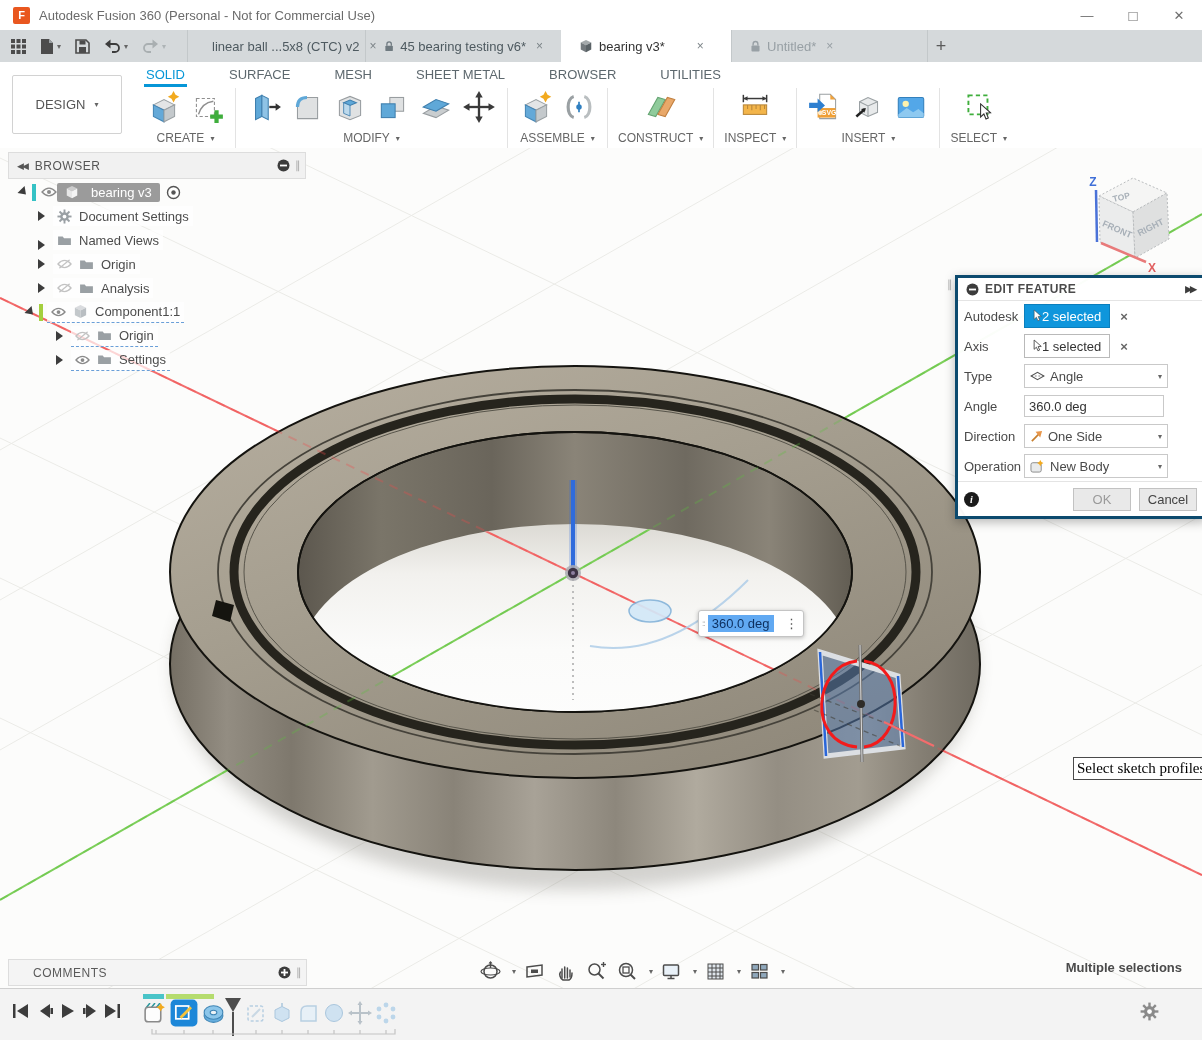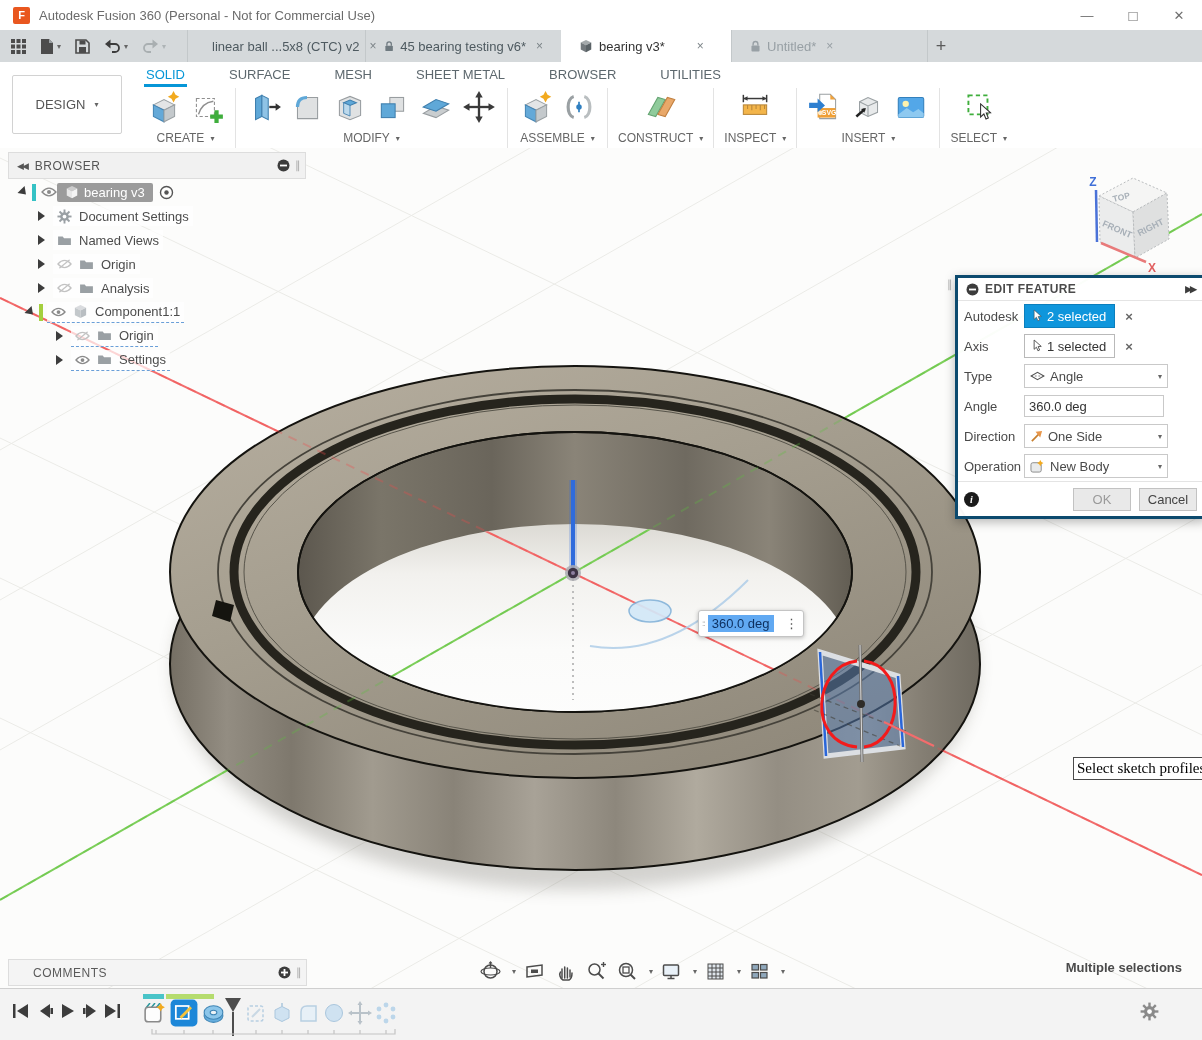--- a/index.html
+++ b/index.html
@@ -57,33 +57,33 @@
     font-size:12px;color:#555;letter-spacing:.5px;}
   .hdr-chev{color:#555;font-size:9px;margin:0 8px;letter-spacing:-2px;}
   .hdr-right{margin-left:auto;display:flex;align-items:center;gap:5px;margin-right:4px;}
   .grip{color:#a9a9a9;font-size:11px;}
   .brow{position:absolute;display:flex;align-items:center;height:20px;font-size:13px;color:#4d4d4d;}
   .tri{width:0;height:0;border-top:5px solid transparent;border-bottom:5px solid transparent;
     border-left:7px solid #3c3c3c;}
   .tri.open{transform:rotate(45deg);}
   .cbar{width:4px;height:17px;margin-left:5px;}
   .pill{background:rgba(255,255,255,.72);display:flex;align-items:center;padding:0 4px;height:20px;}
-  .rootpill{background:#9b9b9b;border-radius:2px;color:#fff;padding:0 8px;height:19px;display:flex;align-items:center;gap:5px;}
+  .rootpill{background:#9b9b9b;border-radius:2px;color:#fff;padding:0 8px;height:19px;display:flex;align-items:center;gap:12px;}
   .dashu{border-bottom:1px dashed #6a9fd8;}
   
   #dialog{position:absolute;left:955px;top:127px;width:245px;background:rgba(255,255,255,.97);
     border:3px solid #0c4a6e;box-shadow:0 3px 10px rgba(0,0,0,.28);font-size:13px;color:#4a4a4a;}
   #dialog-header{height:22px;display:flex;align-items:center;border-bottom:1px solid #e4e4e4;
     font-size:12px;font-weight:bold;letter-spacing:.4px;color:#4a4a4a;}
   .drow{display:flex;align-items:center;height:30px;padding:0 6px;}
   .dlabel{width:60px;font-size:13px;}
   .dsel{height:22px;border:1px solid #c9c9c9;background:#fff;display:flex;align-items:center;
     padding:0 5px;gap:5px;font-size:13px;width:132px;}
   .dsel .caret{margin-left:auto;}
-  .dbtn-sel{height:22px;display:flex;align-items:center;gap:5px;padding:0 8px;font-size:13px;}
+  .dbtn-sel{height:22px;display:flex;align-items:center;padding:0 8px;font-size:13px;}
   .blue{background:#0f96dc;color:#fff;border:1px solid #0b7fbd;}
   .white{background:#fff;color:#333;border:1px solid #b9b9b9;}
   .xmark{color:#666;font-weight:bold;margin-left:10px;font-size:13px;}
   #dialog-footer{display:flex;align-items:center;height:34px;border-top:1px solid #e4e4e4;padding:0 6px;}
   .okbtn{width:56px;height:21px;background:#e9e9e9;border:1px solid #c2c2c2;color:#9a9a9a;
     display:flex;align-items:center;justify-content:center;font-size:13px;margin-left:auto;}
   .cancelbtn{width:56px;height:21px;background:#e9e9e9;border:1px solid #c2c2c2;color:#444;
     display:flex;align-items:center;justify-content:center;font-size:13px;margin-left:8px;}
   #angle-inp{width:130px;height:20px;border:1px solid #c9c9c9;font-size:13px;color:#333;
     font-family:"Liberation Sans",sans-serif;padding:0 4px;}
@@ -642,21 +642,21 @@
     </div>
     <div class="brow" style="left:38px;top:58px;">
       <span class="tri"></span>
       <span class="pill" style="margin-left:8px;gap:7px;">
         <svg width="15" height="15" viewBox="0 0 16 16" style="color:#9aa0a4;">
             <use href="#s-gear"></use>
           </svg>
         <span>Document Settings</span>
       </span>
     </div>
-    <div class="brow" style="left:38px;top:82px;">
+    <div class="brow" style="left:38px;top:82px;align-items:flex-end;">
       <span class="tri"></span>
       <span class="pill" style="margin-left:8px;gap:7px;">
         <svg width="15" height="11" viewBox="0 0 16 12" style="color:#9aa0a4;">
             <use href="#s-folder"></use>
           </svg>
         <span>Named Views</span>
       </span>
     </div>
     <div class="brow" style="left:38px;top:106px;">
       <span class="tri"></span>

